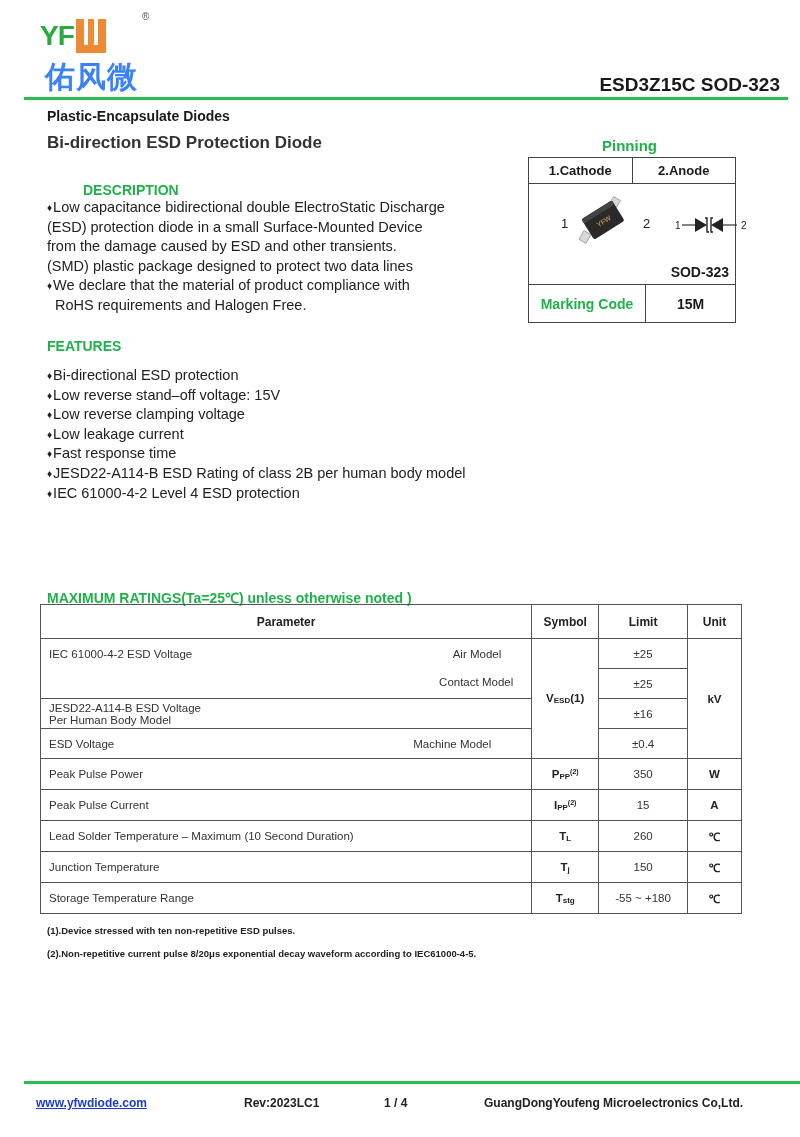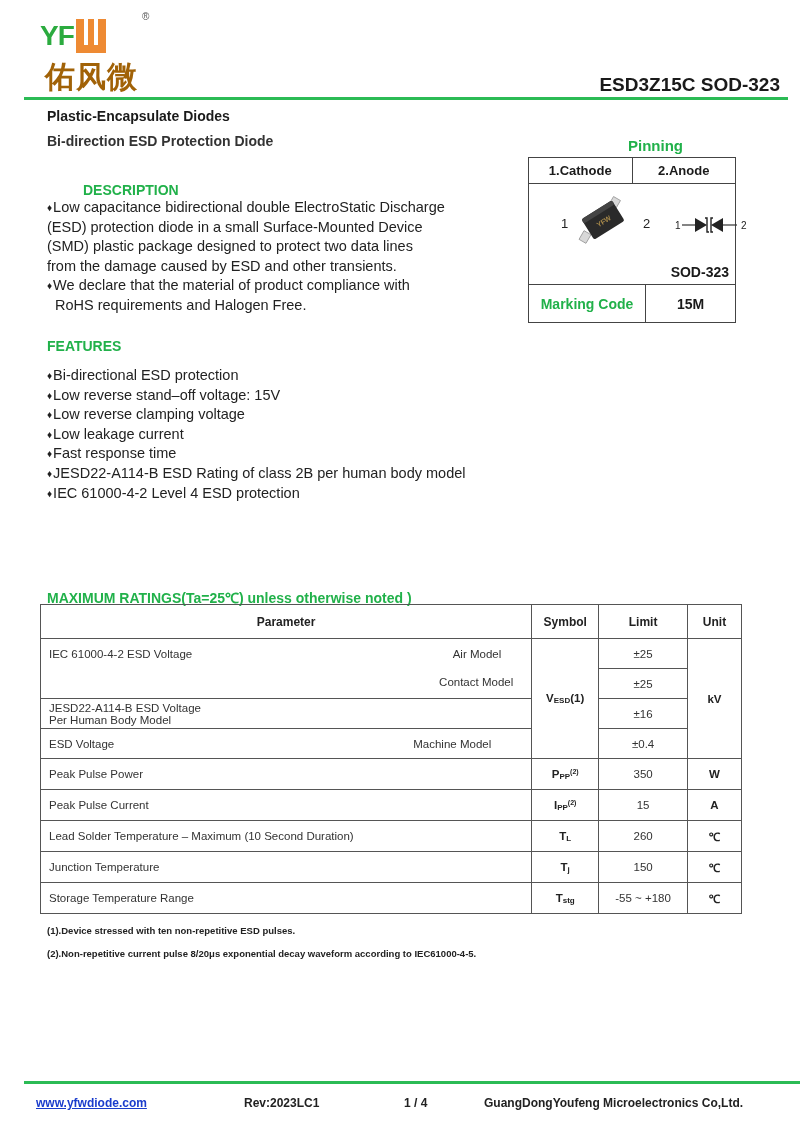--- a/index.html
+++ b/index.html
@@ -9,40 +9,40 @@
 
   
   .logo-letters { left: 40px; top: 14px; font-size: 28px; font-weight: bold; letter-spacing: -1px; line-height: 44px; }
   .logo-y, .logo-f { color: #2bab3f; }
   .logo-w { display: inline-block; width: 30px; height: 34px; position: relative; vertical-align: top; margin-top: 5px; margin-left: 2px; }
   .logo-w .l { position: absolute; left: 0; top: 0; width: 8px; height: 34px; background: #ee8a33; }
   .logo-w .r { position: absolute; right: 0; top: 0; width: 8px; height: 34px; background: #ee8a33; }
   .logo-w .b { position: absolute; left: 0; bottom: 0; width: 30px; height: 8px; background: #ee8a33; }
   .logo-w .m { position: absolute; left: 12px; top: 0; width: 6px; height: 26px; background: #ee8a33; }
   .reg { left: 142px; top: 11px; font-size: 10px; color: #555; }
-  .logo-cn { left: 45px; top: 57px; font-size: 30px; font-weight: bold; color: #a16207; font-family: "DejaVu Sans", sans-serif; letter-spacing: 1px; }
+  .logo-cn { left: 45px; top: 57px; font-size: 30px; font-weight: bold; color: #3b82f6; font-family: "DejaVu Sans", sans-serif; letter-spacing: 1px; }
   .doc-title { right: 20px; top: 74px; font-size: 19px; font-weight: bold; color: #1a1a1a; }
   .hr-green { height: 3px; background: #2bbb55; }
   .hr-top { left: 24px; right: 12px; top: 97px; }
   .hr-bottom { left: 24px; right: 0px; top: 1081px; }
 
   .sub1 { left: 47px; top: 108px; font-size: 14px; font-weight: bold; }
-  .sub2 { left: 47px; top: 133px; font-size: 14px; font-weight: bold; color: #333; }
+  .sub2 { left: 47px; top: 133px; font-size: 17px; font-weight: bold; color: #333; }
 
   .section-head { font-size: 14px; font-weight: bold; color: #21b14a; }
   .body-text { font-size: 14.5px; line-height: 19.6px; color: #222; }
   .bullet { font-size: 10px; vertical-align: 1px; margin-right: 1px; }
 
   .desc-head { left: 47px; top: 182px; margin-left: 36px; }
   .desc-body { left: 47px; top: 198px; width: 440px; }
   .feat-head { left: 47px; top: 338px; }
   .feat-body { left: 47px; top: 366px; width: 470px; }
 
   
-  .pinning-title { left: 628px; top: 137px; font-size: 15px; font-weight: bold; color: #21b14a; }
+  .pinning-title { left: 602px; top: 137px; font-size: 15px; font-weight: bold; color: #21b14a; }
   .pin-box { left: 528px; top: 157px; width: 208px; height: 166px; border: 1.5px solid #444; box-sizing: border-box; }
   .pin-row1 { position: absolute; left: 0; top: 0; width: 100%; height: 25px; border-bottom: 1.5px solid #444; display: flex; }
   .pin-row1 div { flex: 1; text-align: center; font-size: 13px; font-weight: bold; line-height: 25px; }
   .pin-row1 div:first-child { border-right: 1.5px solid #444; }
   .pin-pkg-area { position: absolute; left: 0; top: 26px; width: 100%; height: 100px; border-bottom: 1.5px solid #444; }
   .pin-num { position: absolute; font-size: 13px; color: #222; }
   .pkg-label { position: absolute; right: 6px; bottom: 4px; font-size: 14px; font-weight: bold; }
   .pin-row3 { position: absolute; left: 0; top: 127px; width: 100%; height: 38px; display: flex; }
   .pin-row3 div { text-align: center; line-height: 38px; font-size: 14px; font-weight: bold; }
   .mark-label { width: 116px; color: #21b14a; border-right: 1.5px solid #444; }
@@ -61,43 +61,43 @@
   .r30 td { height: 29px; }
   .r31 td { height: 30px; }
   .sub { font-size: 8px; vertical-align: -1px; }
   .sup { font-size: 7px; vertical-align: 4px; }
   .notes { left: 47px; font-size: 9.5px; font-weight: bold; color: #222; }
 
   
   .foot { top: 1096px; font-size: 12px; font-weight: bold; color: #222; }
   .foot-link { left: 36px; color: #1a3ccc; text-decoration: underline; }
   .foot-rev { left: 244px; }
-  .foot-page { left: 404px; }
+  .foot-page { left: 384px; }
   .foot-co { left: 484px; }
 </style>
 </head>
 <body>
 
 <div class="abs logo-letters">
   <span class="logo-y">Y</span><span class="logo-f">F</span><span class="logo-w"><span class="l"></span><span class="m"></span><span class="r"></span><span class="b"></span></span>
 </div>
 <div class="abs reg">®</div>
 <div class="abs logo-cn">佑风微</div>
 <div class="abs doc-title">ESD3Z15C SOD-323</div>
 <div class="abs hr-green hr-top"></div>
 
 <div class="abs sub1">Plastic-Encapsulate Diodes</div>
 <div class="abs sub2">Bi-direction ESD Protection Diode</div>
 
 <div class="abs section-head desc-head">DESCRIPTION</div>
 <div class="abs body-text desc-body">
   <div><span class="bullet">♦</span><span>Low capacitance bidirectional double ElectroStatic Discharge</span></div>
   <div><span>(ESD) protection diode in a small Surface-Mounted Device</span></div>
+  <div><span>from the damage caused by ESD and other transients.</span></div>
   <div><span>(SMD) plastic package designed to protect two data lines</span></div>
-  <div><span>from the damage caused by ESD and other transients.</span></div>
   <div><span class="bullet">♦</span><span>We declare that the material of product compliance with</span></div>
   <div style="padding-left:8px"><span>RoHS requirements and Halogen Free.</span></div>
 </div>
 
 <div class="abs section-head feat-head">FEATURES</div>
 <div class="abs body-text feat-body">
   <div><span class="bullet">♦</span><span>Bi-directional ESD protection</span></div>
   <div><span class="bullet">♦</span><span>Low reverse stand–off voltage: 15V</span></div>
   <div><span class="bullet">♦</span><span>Low reverse clamping voltage</span></div>
   <div><span class="bullet">♦</span><span>Low leakage current</span></div>

